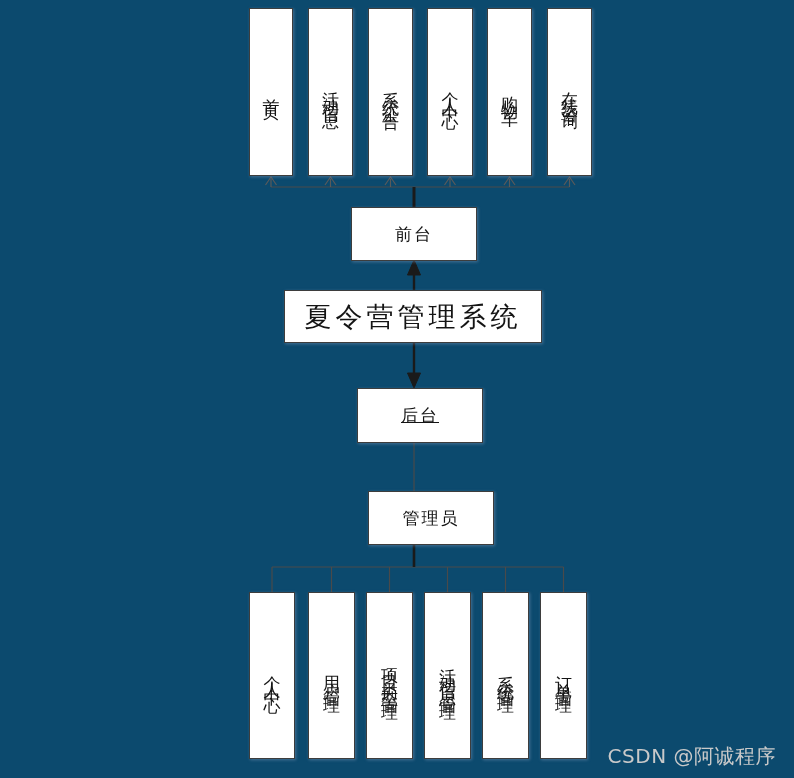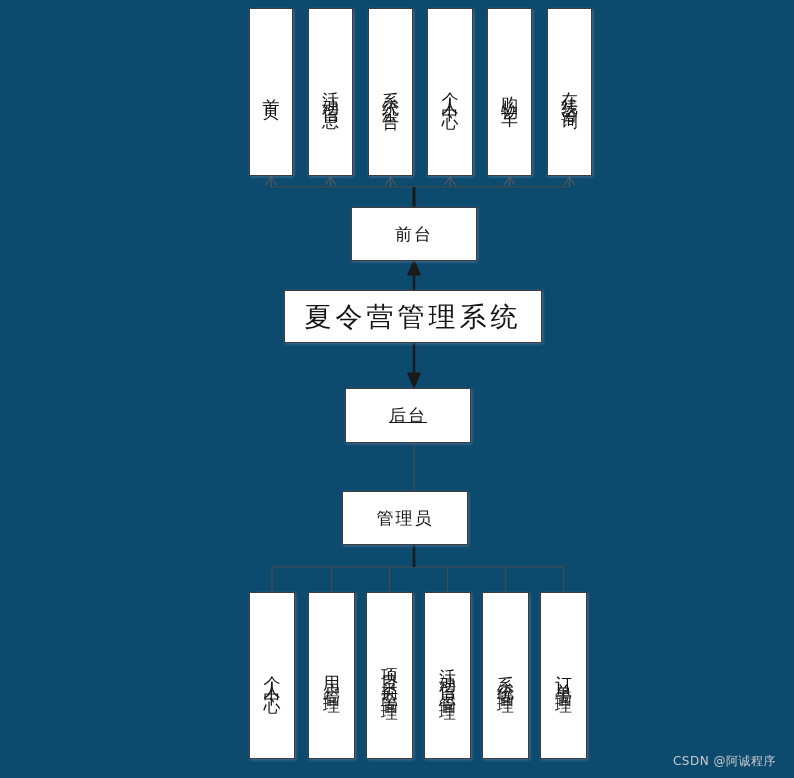--- a/index.html
+++ b/index.html
@@ -38,21 +38,21 @@
     white-space:nowrap;
   }
   .node.title-node .htext {
     font-size:27px;
     letter-spacing:4px;
   }
   .watermark {
     position:absolute;
     right:18px;
     bottom:8px;
-    font-size:12px;
+    font-size:20px;
     color:#c9c9c9;
     letter-spacing:0.5px;
     font-family:"DejaVu Sans","Liberation Sans",sans-serif;
   }
 </style>
 </head>
 <body>
 
 <div class="canvas">
 
@@ -127,25 +127,25 @@
   </div>
 
   <div class="node" style="left:351px; top:207px; width:126px; height:54px;">
     <span class="htext">前台</span>
   </div>
 
   <div class="node title-node" style="left:284px; top:290px; width:258px; height:53px;">
     <span class="htext">夏令营管理系统</span>
   </div>
 
-  <div class="node" style="left:345px; top:388px; width:126px; height:55px;text-decoration:underline;">
+  <div class="node" style="left:357px; top:388px; width:126px; height:55px;text-decoration:underline;">
     <span class="htext">后台</span>
   </div>
 
-  <div class="node" style="left:342px; top:491px; width:126px; height:54px;justify-content:center;">
+  <div class="node" style="left:368px; top:491px; width:126px; height:54px;justify-content:center;">
     <span class="htext">管理员</span>
   </div>
 
   <div class="node" style="left:249px; top:592px; width:46px; height:167px;">
     <span class="vtext">个人中心</span>
   </div>
   <div class="node" style="left:308px; top:592px; width:47px; height:167px;">
     <span class="vtext">用户管理</span>
   </div>
   <div class="node" style="left:366px; top:592px; width:47px; height:167px;">

